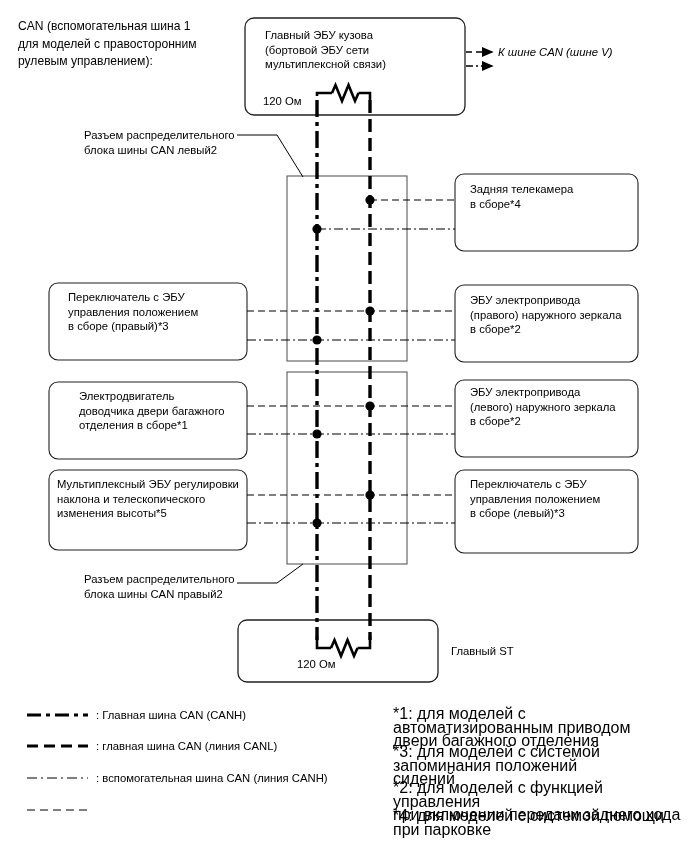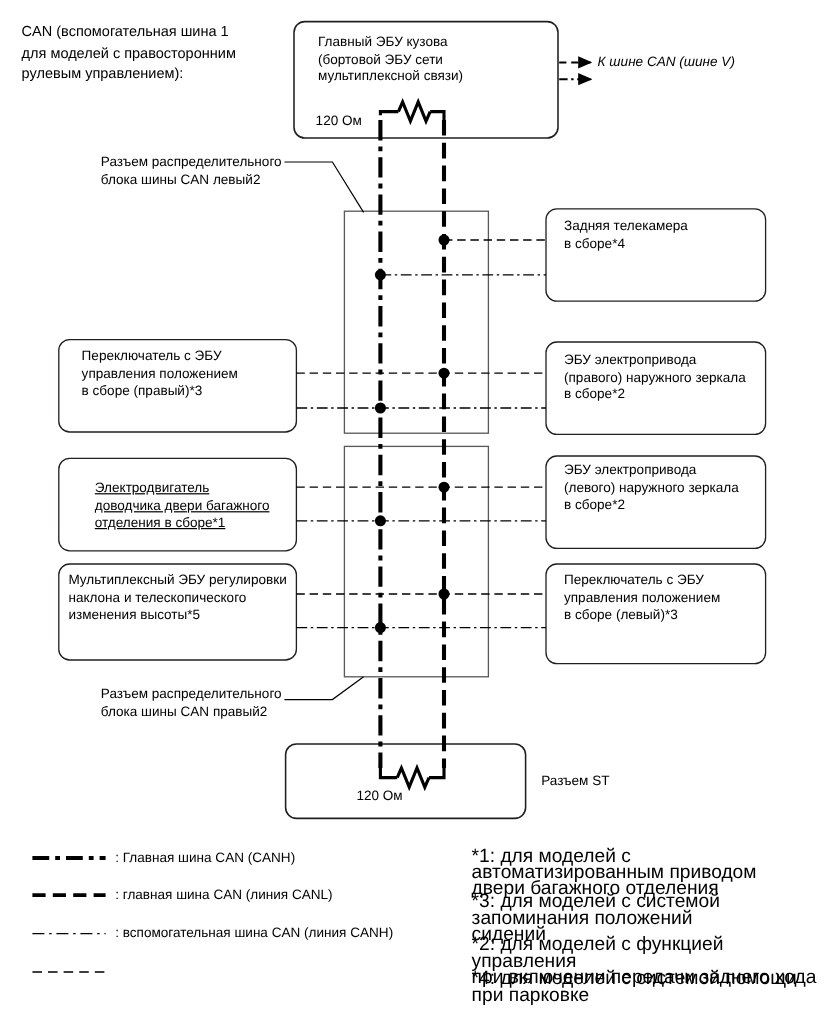--- a/index.html
+++ b/index.html
@@ -169,29 +169,29 @@
   <div class="txt" style="left:470px; top:385px; width:170px;">ЭБУ электропривода
 (левого) наружного зеркала
 в сборе*2</div>
   <div class="txt" style="left:470px; top:477px; width:170px;">Переключатель с ЭБУ
 управления положением
 в сборе (левый)*3</div>
 
   <div class="txt" style="left:68px; top:290px; width:180px;">Переключатель с ЭБУ
 управления положением
 в сборе (правый)*3</div>
-  <div class="txt" style="left:79px; top:400px; width:180px;text-decoration:underline;">Электродвигатель
+  <div class="txt" style="left:79px; top:389px; width:180px;">Электродвигатель
 доводчика двери багажного
 отделения в сборе*1</div>
   <div class="txt" style="left:57px; top:477px; width:190px;">Мультиплексный ЭБУ регулировки
 наклона и телескопического
 изменения высоты*5</div>
 
   <div class="txt" style="left:297px; top:657px;">120 Ом</div>
-  <div class="txt" style="left:451px; top:644px;">Разъем ST</div>
+  <div class="txt" style="left:451px; top:644px;">Главный ST</div>
 
   <div class="legend-label" style="left:96px; top:708px;text-align:center;">: Главная шина CAN (CANH)</div>
   <div class="legend-label" style="left:96px; top:739px;">: главная шина CAN (линия CANL)</div>
   <div class="legend-label" style="left:96px; top:771px;">: вспомогательная шина CAN (линия CANH)</div>
 
   <div class="note-txt" style="left:393px; top:707px; width:290px;">*1: для моделей с автоматизированным приводом
 двери багажного отделения</div>
   <div class="note-txt" style="left:393px; top:765px; width:290px;margin-top:16px;">*2: для моделей с функцией управления
 при включении передачи заднего хода</div>
   <div class="note-txt" style="left:393px; top:745px; width:290px;">*3: для моделей с системой запоминания положений

